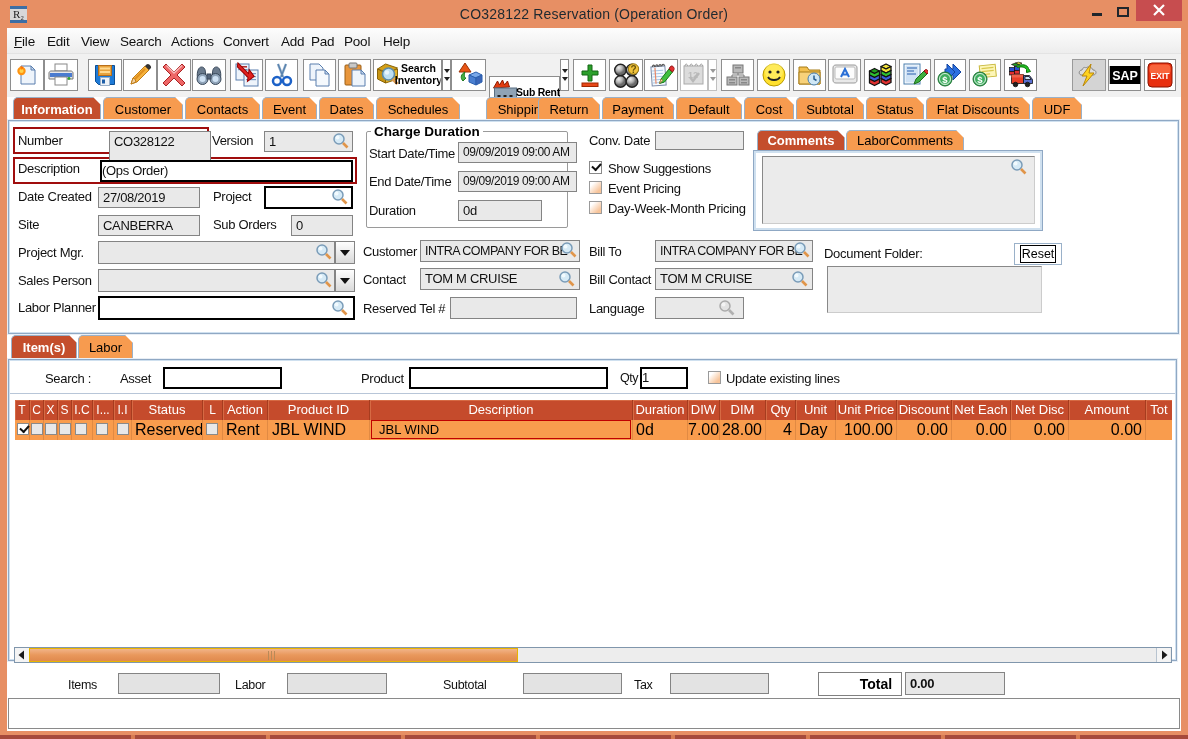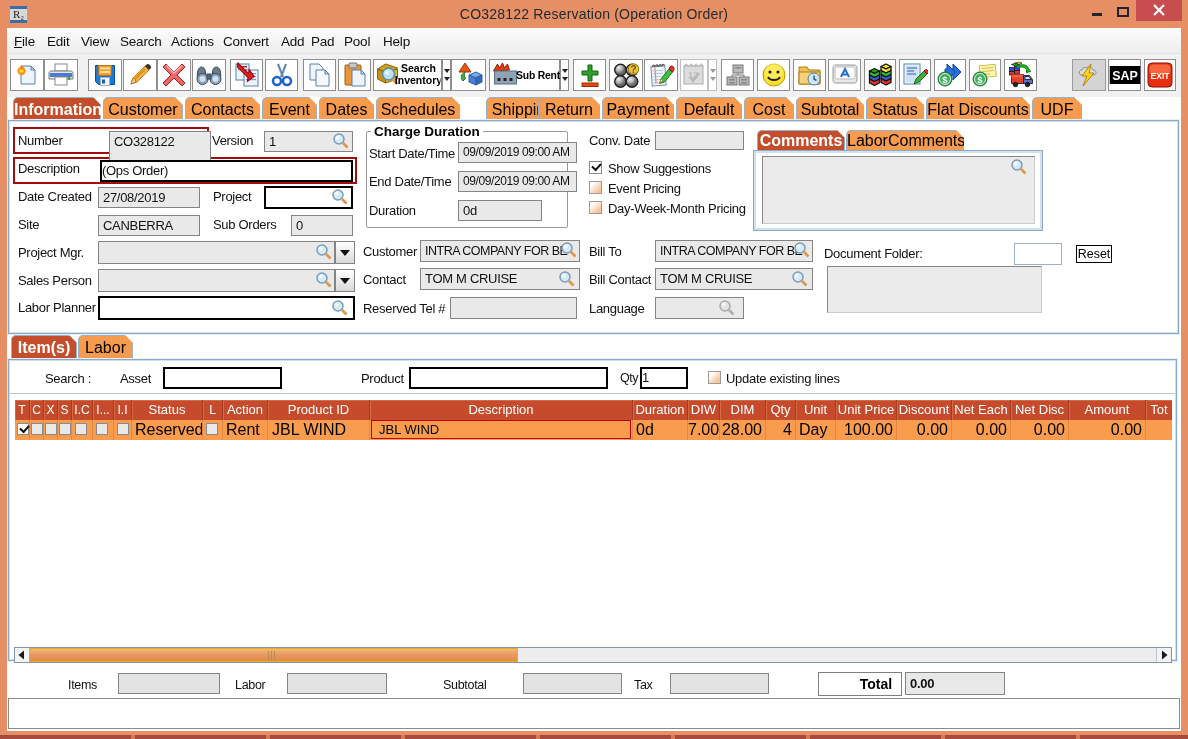--- a/index.html
+++ b/index.html
@@ -9,21 +9,21 @@
 #title{left:0;top:0;width:1188px;height:28px;line-height:29px;text-align:center;font-size:14px;letter-spacing:0.2px;color:#1e2930;}
 #closebtn{left:1136px;top:0;width:46px;height:21px;background:#C74D4F;color:#fff;text-align:center;}
 
 #client{left:7px;top:28px;width:1174px;height:703px;background:#fff;}
 #menubar{left:7px;top:28px;width:1174px;height:26px;background:linear-gradient(#fdfdfd,#ededed);border-bottom:1px solid #e3e3e3;}
 .mi{position:absolute;top:28px;height:26px;line-height:28px;font-size:13.5px;color:#101010;letter-spacing:-0.2px;}
 #toolbar{left:7px;top:54px;width:1174px;height:43px;background:#f1f1f1;}
 .tb{position:absolute;top:59px;height:32px;background:#fff;border:1px solid #8e8e8e;}
 .tb svg{position:absolute;left:50%;top:50%;transform:translate(-50%,-50%);}
 
-.tab{position:absolute;height:23px;font-size:16px;line-height:23px;text-align:center;color:#000;background:#F79B4F;border:1px solid #9ab1c9;border-bottom:none;border-radius:5px 0 0 0;clip-path:polygon(0 0,calc(100% - 8px) 0,100% 8px,100% 100%,0 100%);}
+.tab{position:absolute;height:23px;font-size:13px;line-height:23px;text-align:center;color:#000;background:#F79B4F;border:1px solid #9ab1c9;border-bottom:none;border-radius:5px 0 0 0;clip-path:polygon(0 0,calc(100% - 8px) 0,100% 8px,100% 100%,0 100%);}
 .tabsel{background:#C44E2C;color:#fff;font-weight:bold;}
 
 .panel{position:absolute;background:#fff;border:1px solid #8fa8c4;box-shadow:inset 0 0 0 1px #cfe0ef, 0 0 0 1px #e8eef5;}
 
 .lbl{position:absolute;font-size:13px;letter-spacing:-0.3px;color:#111;white-space:nowrap;}
 .fld{position:absolute;background:#e9e9e9;border:1px solid #848484;font-size:13px;letter-spacing:-0.3px;color:#111;padding-left:4px;white-space:nowrap;overflow:hidden;}
 .fldw{position:absolute;background:#fff;border:2px solid #000;font-size:13px;letter-spacing:-0.3px;color:#111;white-space:nowrap;overflow:hidden;}
 .redbox{position:absolute;border:2px solid #A00D0D;}
 .mag{position:absolute;}
 .drop{position:absolute;background:linear-gradient(#fefefe,#d9d9d9);border:1px solid #848484;}
@@ -170,21 +170,21 @@
     </div>
 <div class="tb" style="left:451px;width:35px;">
       <svg width="28" height="26" viewBox="0 0 28 26">
         <path d="M10 1l6 9h-12z" fill="#e85515" stroke="#9c3005"></path>
         <path d="M10 10 c-4 2-5 6-2 9l3-3 c-2 0-2-4-1-6z" fill="#45b045" stroke="#1e7a1e"></path>
         <path d="M14 13l7-3 6 3-7 3z" fill="#7aa8e8" stroke="#2a5fae"></path>
         <path d="M14 13l7 3v7l-7-3z" fill="#4a7fd0" stroke="#2a5fae"></path>
         <path d="M21 16l6-3v7l-6 3z" fill="#3a66b8" stroke="#2a5fae"></path>
       </svg>
     </div>
-<div class="tb" style="left:489px;width:71px;">
+<div class="tb" style="left:489px;width:71px;margin-top:17px;">
       <svg width="69" height="28" viewBox="0 0 69 28" style="overflow:visible">
         <path d="M3 10l4-7 2 4 3-5 2 5 3-4 2 6z" fill="#e23c10" stroke="#8f1d02"></path>
         <rect x="4" y="10" width="22" height="13" fill="#8fa3b5" stroke="#5a6f82"></rect>
         <rect x="7" y="17" width="3" height="3" fill="#222"></rect>
         <rect x="13" y="17" width="3" height="3" fill="#222"></rect>
         <rect x="19" y="17" width="3" height="3" fill="#222"></rect>
         <text x="25.5" y="17.5" font-family="Liberation Sans" font-size="10.4" font-weight="bold" fill="#000" letter-spacing="-0.2">Sub Rent</text>
       </svg>
     </div>
 <div class="tb" style="left:560px;width:9px;">
@@ -497,21 +497,21 @@
 <div class="tab" style="left:846px;top:130px;width:118px;height:20px;line-height:20px;">LaborComments</div>
 <div class="abs" style="left:753px;top:150px;width:290px;height:81px;background:#fff;border:1px solid #8fa8c4;box-shadow:inset 0 0 0 2px #cfe0ef;"></div>
 <div class="abs" style="left:762px;top:156px;width:273px;height:68px;background:#ebebeb;border:1px solid #888;border-right-color:#ccc;border-bottom-color:#ccc;"></div>
 <svg class="mag" style="left:1010px;top:158px;" width="18" height="18" viewBox="0 0 18 18">
       <circle cx="7" cy="7" r="5" fill="#d6eaf6" stroke="#7a9cb8" stroke-width="1.5"></circle>
       <circle cx="5.5" cy="5.5" r="2" fill="#f2fafe"></circle>
       <path d="M11 11l4.5 4.5" stroke="#e0954a" stroke-width="2.6"></path>
     </svg>
 <span class="lbl" style="left:824px;top:246px;">Document Folder:</span>
 <div class="abs" style="left:1014px;top:243px;width:48px;height:22px;background:#fff;border:1px solid #9ab1c9;"></div>
-<div class="abs" style="left:1076px;top:245px;width:36px;height:18px;border:1px solid #000;font-size:12.5px;line-height:17px;text-align:center;">Reset</div>
+<div class="abs" style="left:1020px;top:245px;width:36px;height:18px;border:1px solid #000;font-size:12.5px;line-height:17px;text-align:center;">Reset</div>
 <div class="abs" style="left:827px;top:266px;width:215px;height:47px;background:#ebebeb;border:1px solid #888;border-right-color:#ccc;border-bottom-color:#ccc;"></div>
 </div>
 
 <div id="itemstabs">
 <div class="tab tabsel" style="left:11px;top:335px;width:66px;">Item(s)</div>
 <div class="tab" style="left:78px;top:335px;width:55px;">Labor</div>
 </div>
 <div class="panel" style="left:8px;top:359px;width:1169px;height:302px;"></div>
 <div id="searchrow">
 <div class="abs" style="left:10px;top:361px;width:1165px;height:33px;background:#fff;border-bottom:1px solid #b8c6d8;"></div>

